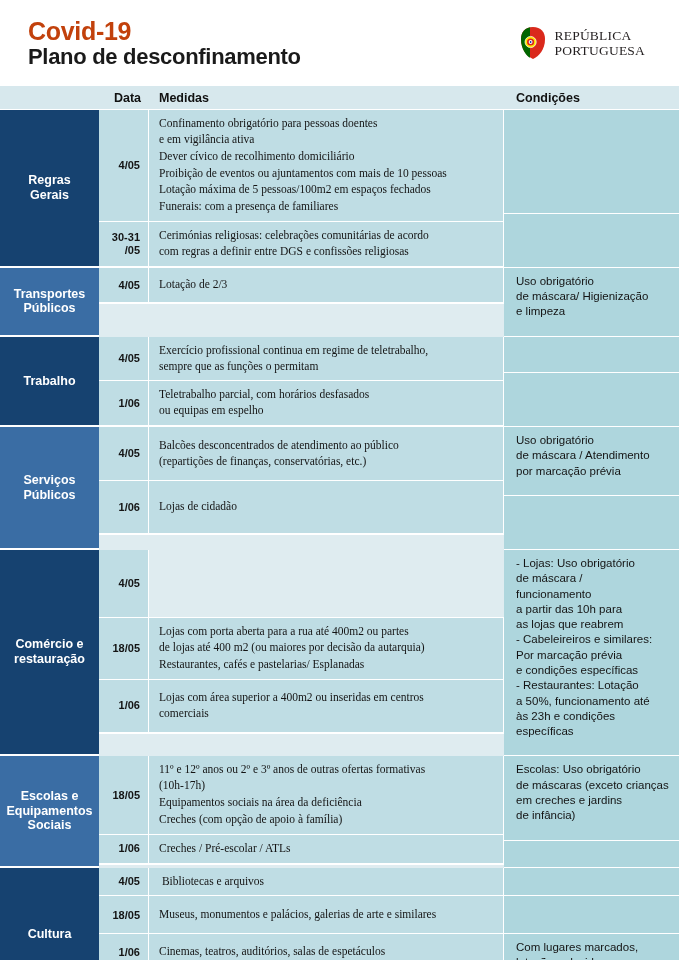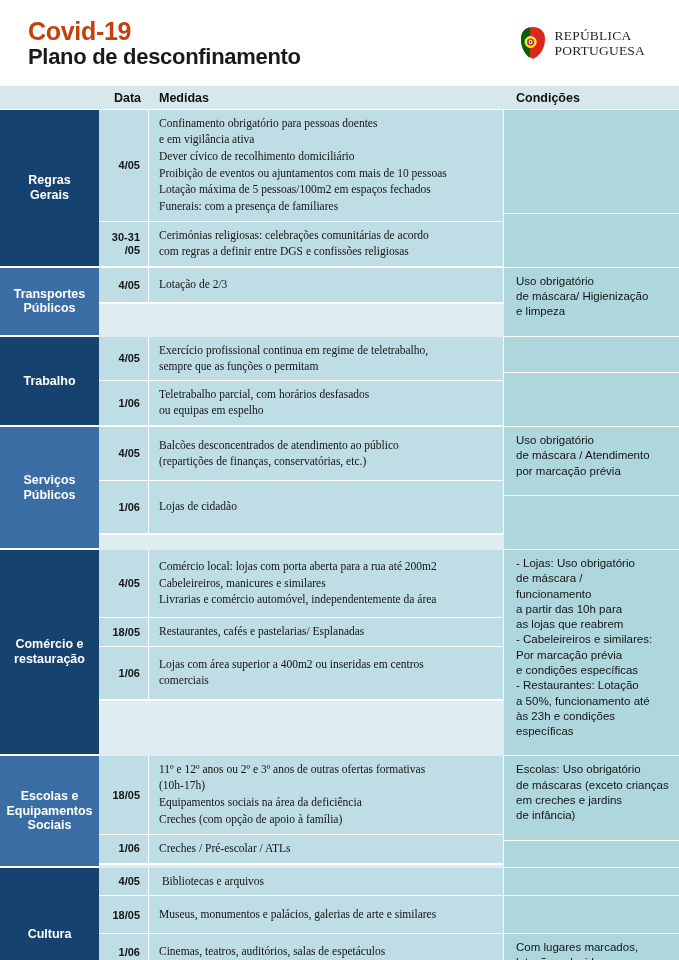--- a/index.html
+++ b/index.html
@@ -226,29 +226,26 @@
               <div class="ln"></div>
             </div>
           </div>
         </div>
         <div class="section">
           <div class="cat-cell cat-dark" style="white-space: pre-line;">Comércio e
 restauração</div>
           <div class="rows-wrap">
             <div class="row" style="min-height: 68px;">
               <div class="date-cell" style="white-space: pre-line;">4/05</div>
-              <div class="meas-cell">
-                <div class="ln">Comércio local: lojas com porta aberta para a rua até 200m2</div>
-                <div class="ln">Cabeleireiros, manicures e similares</div>
-                <div class="ln">Livrarias e comércio automóvel, independentemente da área</div>
-              </div>
             </div>
             <div class="row" style="min-height: 20px;">
               <div class="date-cell" style="white-space: pre-line;">18/05</div>
               <div class="meas-cell">
+                <div class="ln">Lojas com porta aberta para a rua até 400m2 ou partes
+de lojas até 400 m2 (ou maiores por decisão da autarquia)</div>
                 <div class="ln">Restaurantes, cafés e pastelarias/ Esplanadas</div>
               </div>
             </div>
             <div class="row" style="min-height: 54px;">
               <div class="date-cell" style="white-space: pre-line;">1/06</div>
               <div class="meas-cell">
                 <div class="ln">Lojas com área superior a 400m2 ou inseridas em centros
 comerciais</div>
               </div>
             </div>

